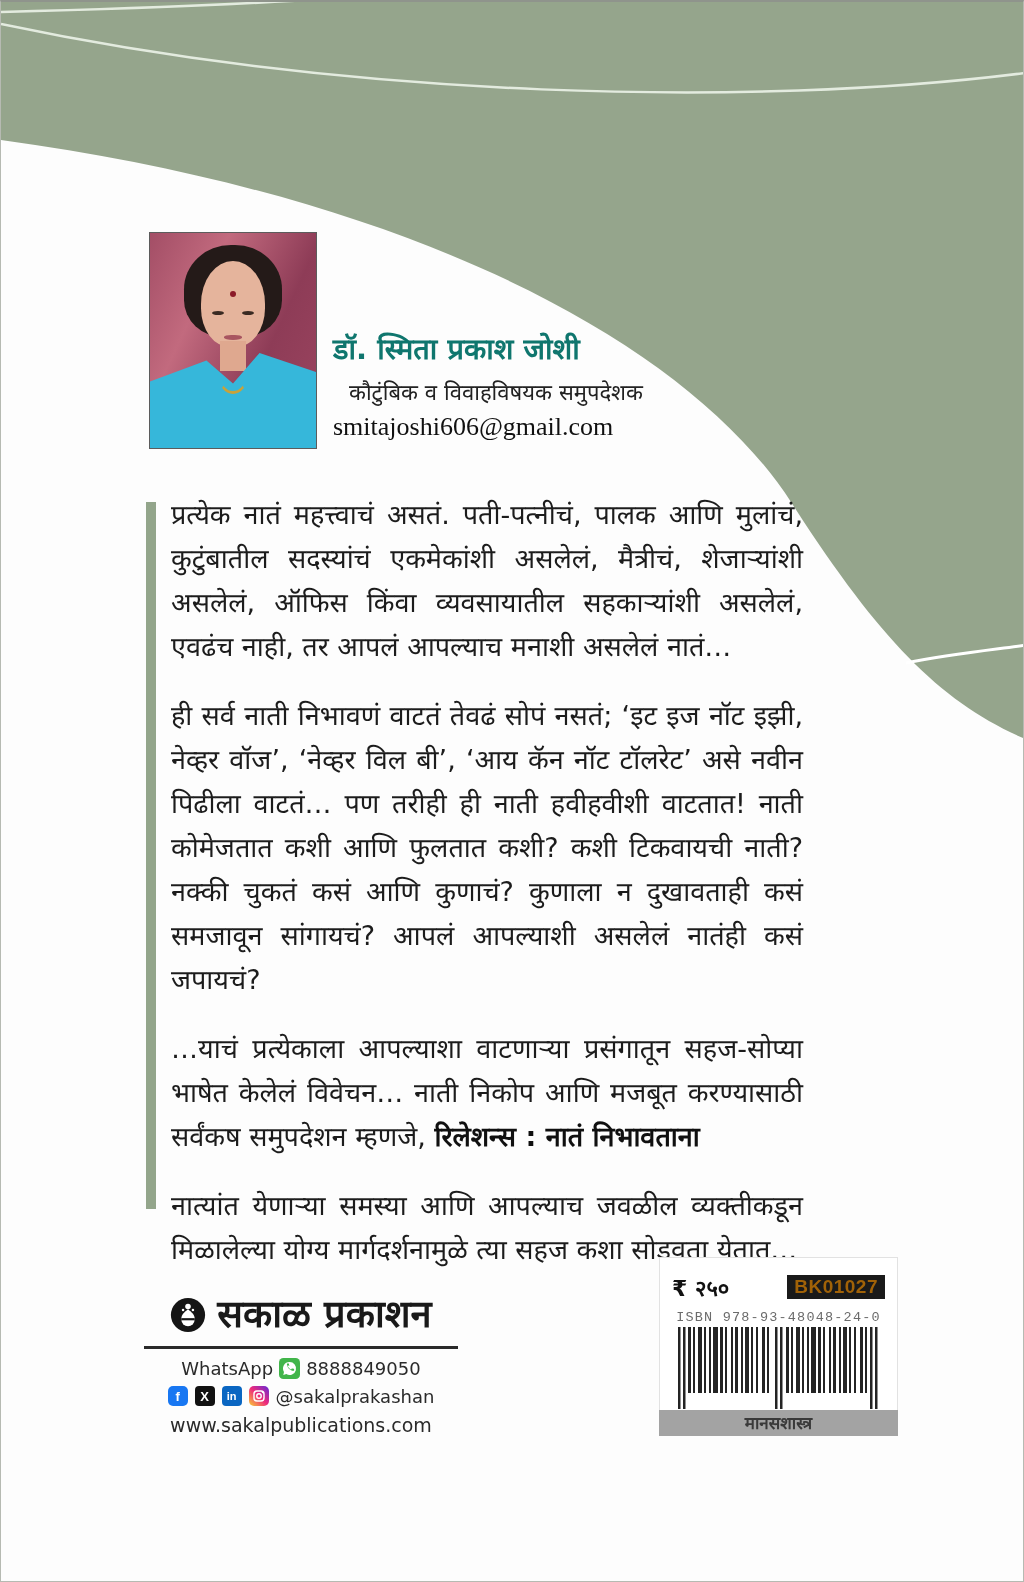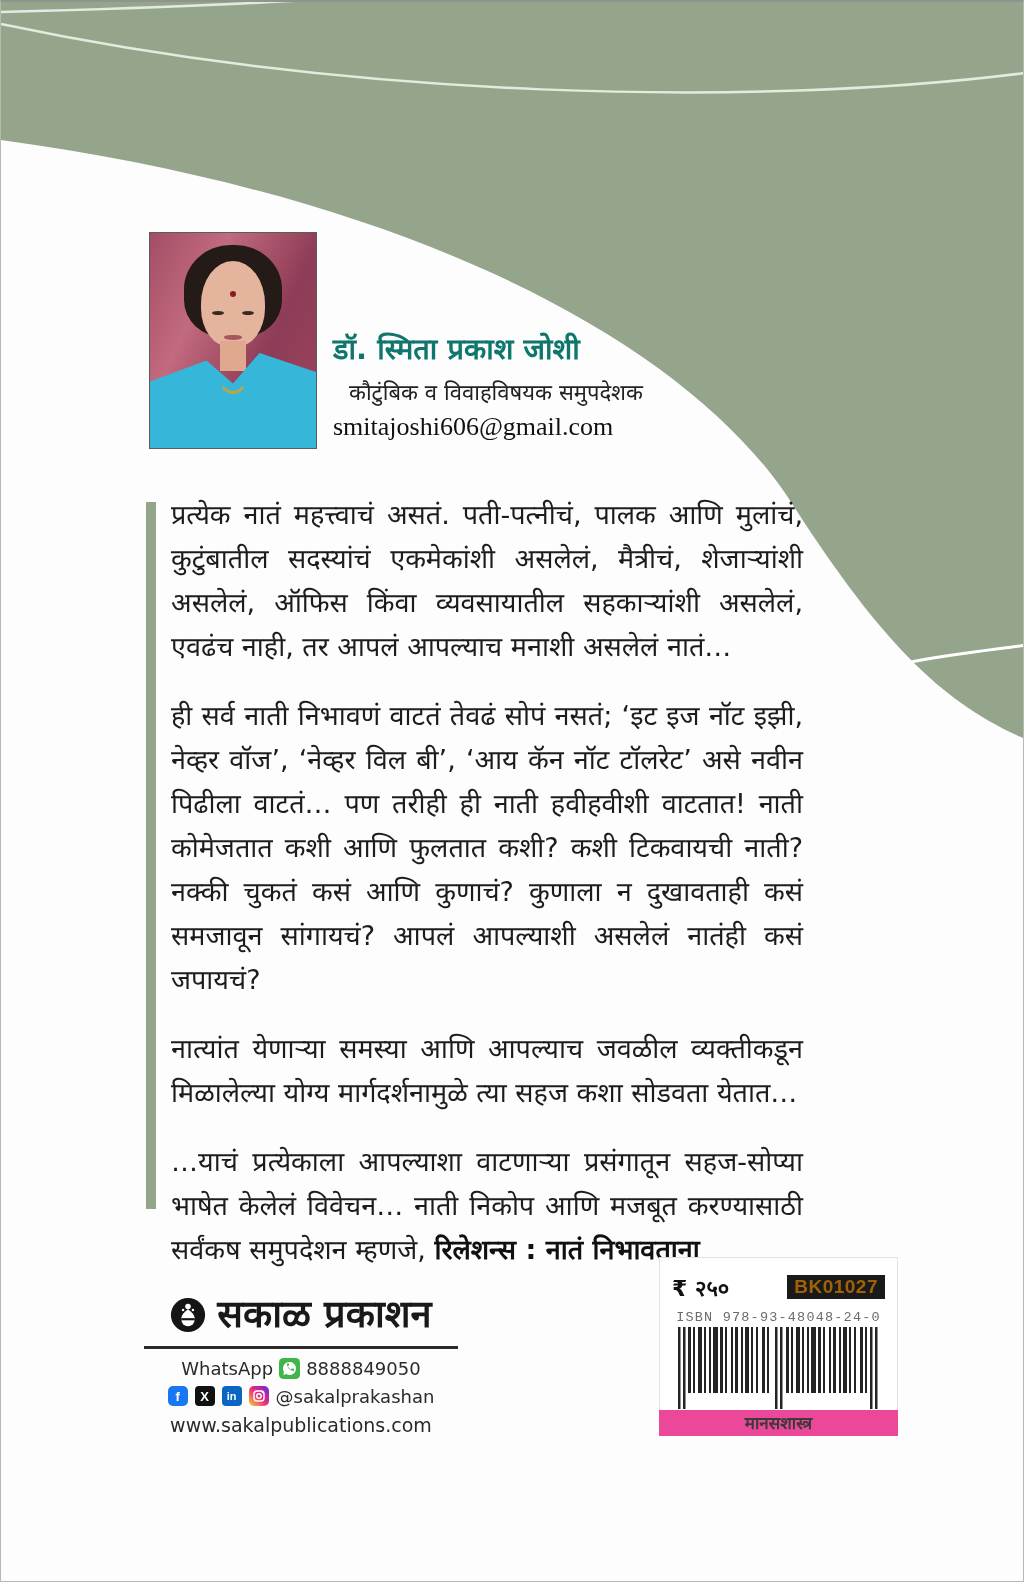--- a/index.html
+++ b/index.html
@@ -57,21 +57,21 @@
   
   .bcbox{position:absolute;left:658px;top:1255px;width:239px;background:#fff;box-sizing:border-box;
          border:1px solid #e2e2e2;border-bottom:none;}
   .pricerow{display:flex;justify-content:space-between;align-items:center;margin:16px 12px 0 12px;height:26px;}
   .price{font-size:22px;font-weight:600;color:#111;}
   .sku{background:#1a1a1a;color:#a16207;font-size:19px;font-weight:700;padding:1px 7px;
        font-family:"Liberation Sans",sans-serif;letter-spacing:.5px;}
   .isbn{margin-top:10px;text-align:center;font-family:"Liberation Mono","DejaVu Sans Mono",monospace;
         font-size:13.5px;letter-spacing:1.2px;color:#6b6b6b;white-space:nowrap;}
   .bcsvg{display:block;margin:2px auto 0 auto;}
-  .strip{position:absolute;left:658px;top:1408px;width:239px;height:26px;background:#ec4899;
+  .strip{position:absolute;left:658px;top:1408px;width:239px;height:26px;background:#a3a3a3;
          text-align:center;line-height:26px;font-size:17px;font-weight:600;color:#3a3a3a;}
 </style>
 </head>
 <body>
 
 <div class="page">
 
   <svg class="bg" viewBox="0 0 1024 1582" xmlns="http://www.w3.org/2000/svg">
     <path d="M0,0 H1024 V737 C940,700 880,640 790,500 C690,345 420,195 0,138 Z" fill="#95a58c"></path>
     <path d="M905,661 C950,652 990,648 1026,643" stroke="#ffffff" stroke-width="3" fill="none"></path>
@@ -92,22 +92,22 @@
   </div>
 
   <div class="author-name">डॉ. स्मिता प्रकाश जोशी</div>
   <div class="author-role">कौटुंबिक व विवाहविषयक समुपदेशक</div>
   <div class="author-email">smitajoshi606@gmail.com</div>
 
   <div class="accent-bar"></div>
   <div class="blurb">
     <p>प्रत्येक नातं महत्त्वाचं असतं. पती-पत्नीचं, पालक आणि मुलांचं, कुटुंबातील सदस्यांचं एकमेकांशी असलेलं, मैत्रीचं, शेजाऱ्यांशी असलेलं, ऑफिस किंवा व्यवसायातील सहकाऱ्यांशी असलेलं, एवढंच नाही, तर आपलं आपल्याच मनाशी असलेलं नातं…</p>
     <p>ही सर्व नाती निभावणं वाटतं तेवढं सोपं नसतं; ‘इट इज नॉट इझी, नेव्हर वॉज’, ‘नेव्हर विल बी’, ‘आय कॅन नॉट टॉलरेट’ असे नवीन पिढीला वाटतं… पण तरीही ही नाती हवीहवीशी वाटतात! नाती कोमेजतात कशी आणि फुलतात कशी? कशी टिकवायची नाती? नक्की चुकतं कसं आणि कुणाचं? कुणाला न दुखावताही कसं समजावून सांगायचं? आपलं आपल्याशी असलेलं नातंही कसं जपायचं?</p>
+    <p><span>…याचं प्रत्येकाला आपल्याशा वाटणाऱ्या प्रसंगातून सहज-सोप्या भाषेत केलेलं विवेचन… नाती निकोप आणि मजबूत करण्यासाठी सर्वंकष समुपदेशन म्हणजे, </span><span class="bold">रिलेशन्स : नातं निभावताना</span></p>
     <p>नात्यांत येणाऱ्या समस्या आणि आपल्याच जवळील व्यक्तीकडून मिळालेल्या योग्य मार्गदर्शनामुळे त्या सहज कशा सोडवता येतात…</p>
-    <p><span>…याचं प्रत्येकाला आपल्याशा वाटणाऱ्या प्रसंगातून सहज-सोप्या भाषेत केलेलं विवेचन… नाती निकोप आणि मजबूत करण्यासाठी सर्वंकष समुपदेशन म्हणजे, </span><span class="bold">रिलेशन्स : नातं निभावताना</span></p>
   </div>
 
   <div class="pub">
     <div class="logorow">
       <svg width="36" height="36" viewBox="0 0 40 40">
         <circle cx="20" cy="20" r="19" fill="#151515"></circle>
         <circle cx="20" cy="10.5" r="3.1" fill="#fff"></circle>
         <circle cx="14.5" cy="14.5" r="1.4" fill="#fff"></circle>
         <circle cx="25.5" cy="14.5" r="1.4" fill="#fff"></circle>
         <path d="M20 13.5 c-4.5 3.5 -7.5 6.5 -7.5 11 a7.5 8 0 0 0 15 0 c0-4.5 -3-7.5 -7.5-11 z" fill="#fff"></path>

